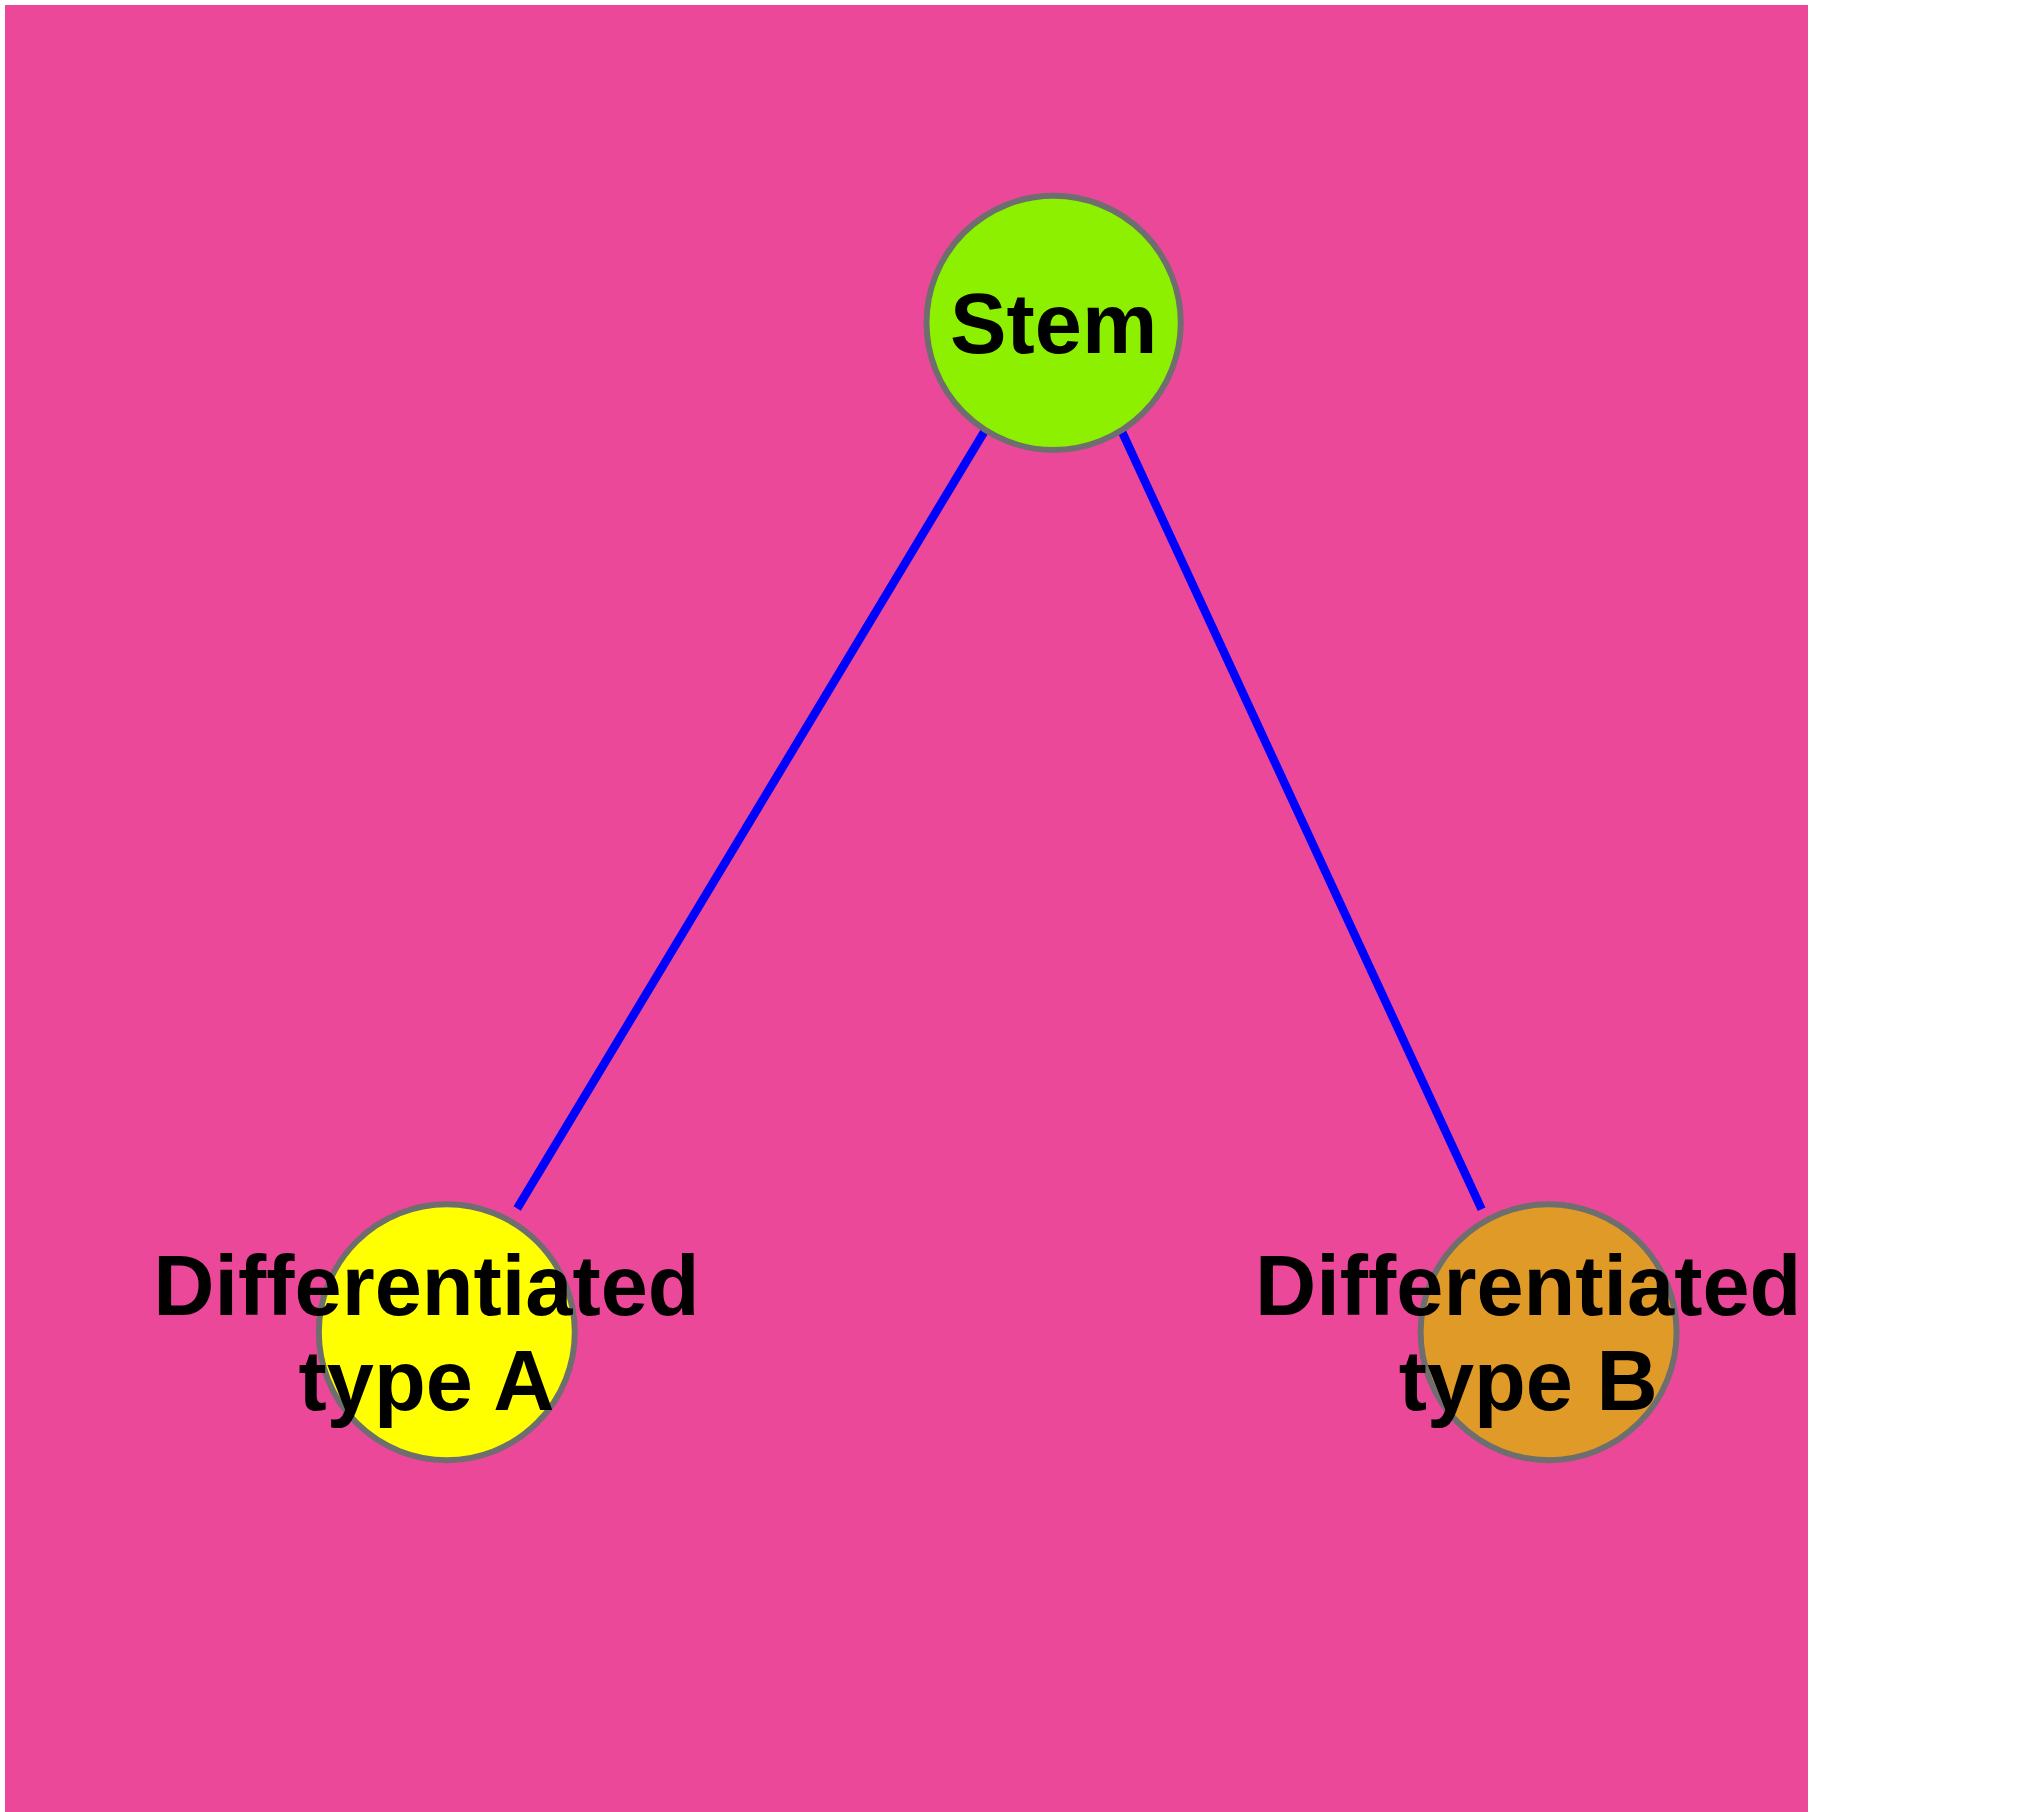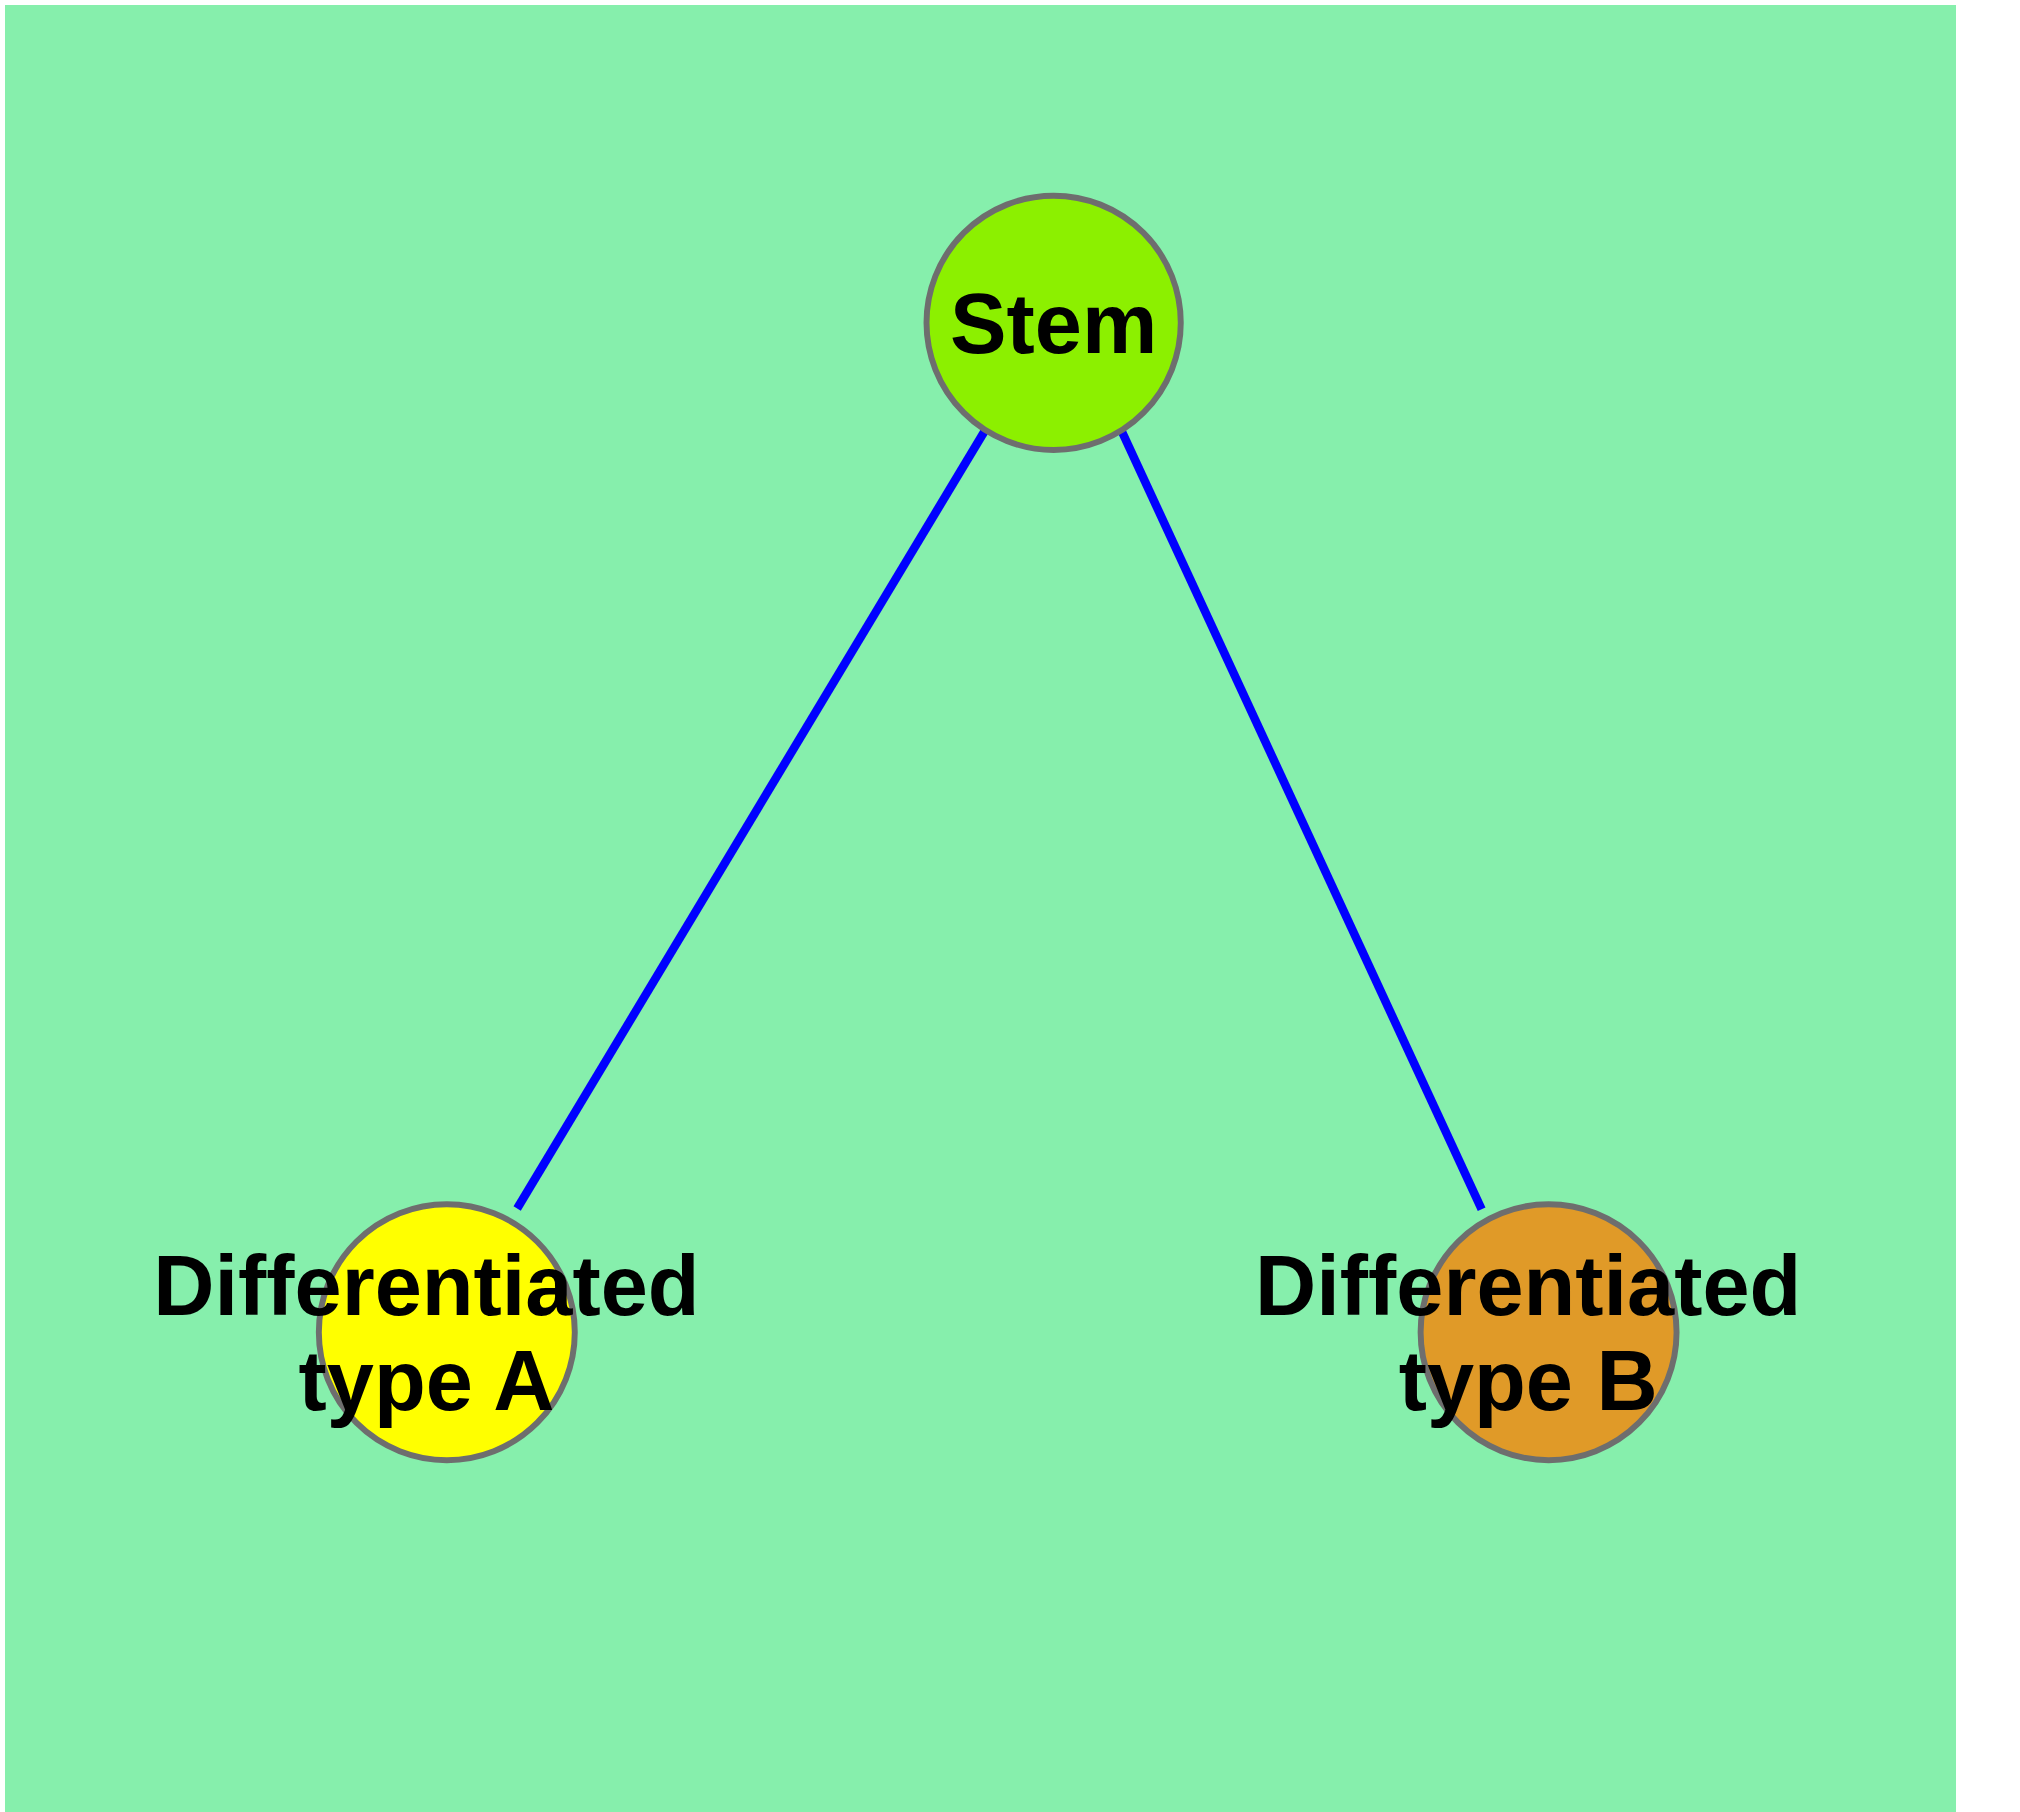--- a/index.html
+++ b/index.html
@@ -9,23 +9,23 @@
     background: #ffffff;
   }
   body {
     width: 2021px;
     height: 1812px;
     overflow: hidden;
     font-family: "Liberation Sans", sans-serif;
   }
   #canvas {
     position: relative;
-    width: 1956px;
+    width: 1808px;
     height: 1812px;
-    background: #86efac;
+    background: #ec4899;
     box-sizing: border-box;
     border-top: 5.1px solid #ffffff;
     border-left: 5.1px solid #ffffff;
   }
   #graph-svg {
     position: absolute;
     top: 0;
     left: 0;
     width: 2021px;
     height: 1812px;

